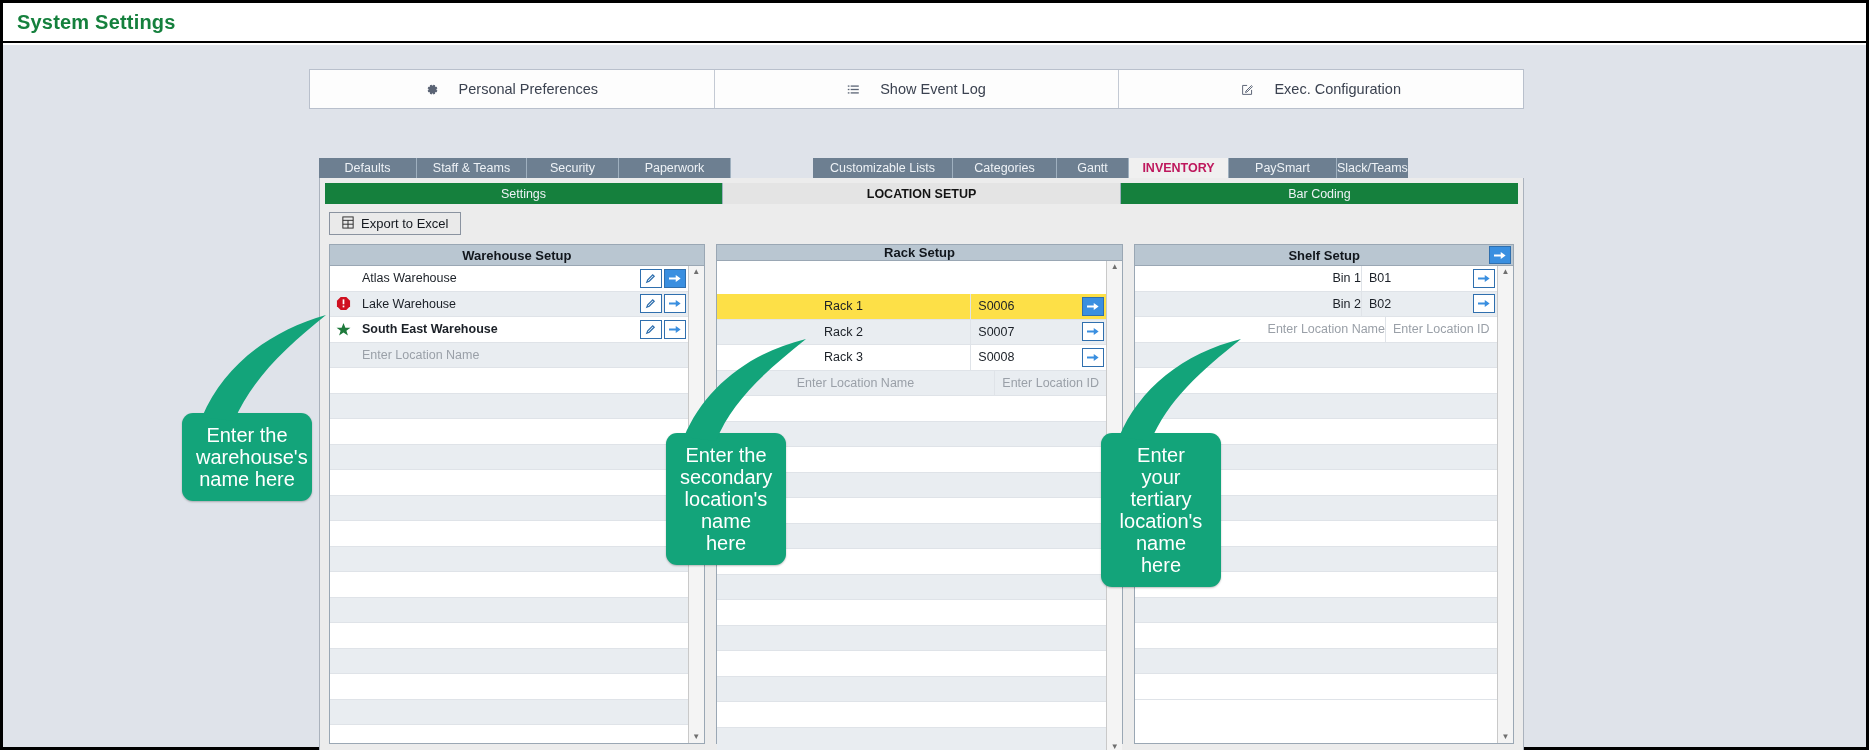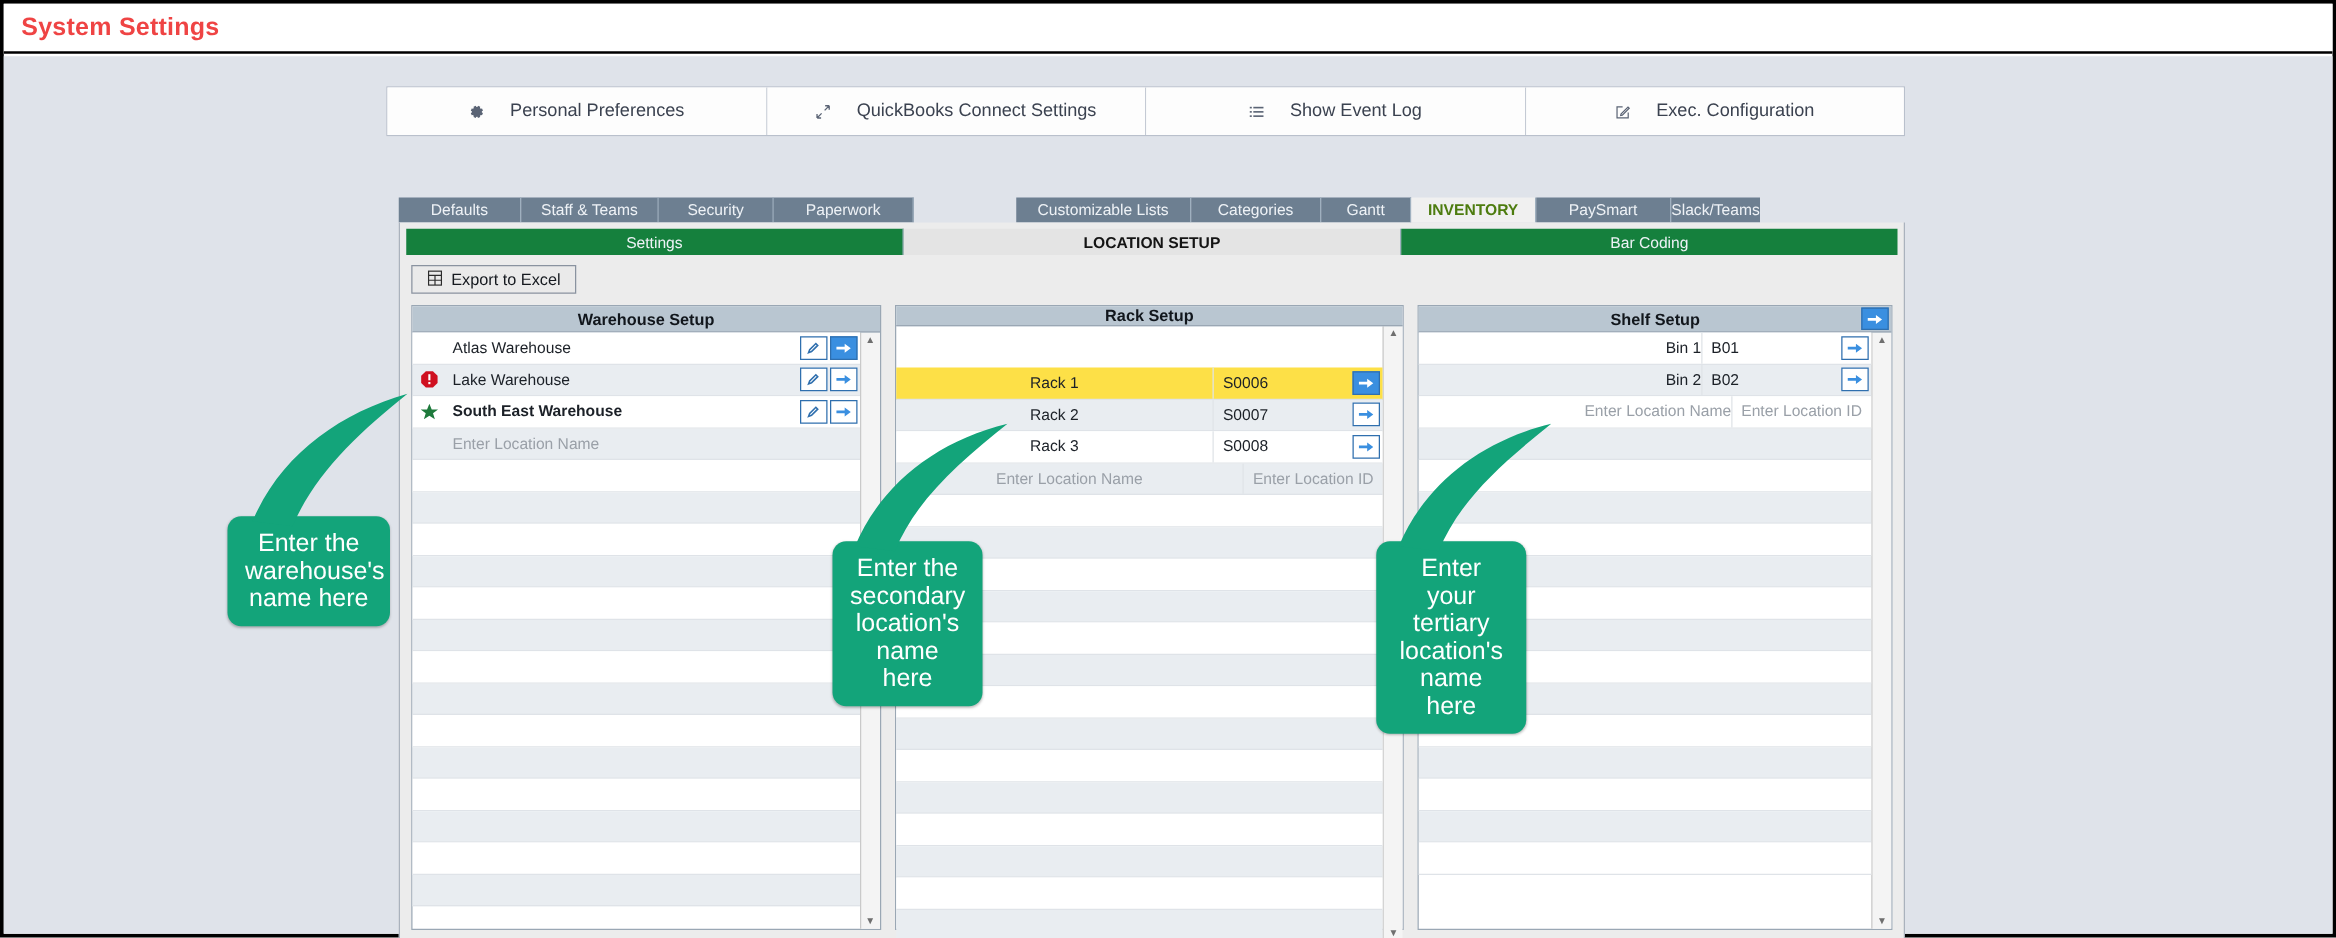--- a/index.html
+++ b/index.html
@@ -12,21 +12,21 @@
   }
   .frame {
     position:absolute; left:0; top:0; width:1869px; height:750px;
     border:3px solid #000; background:#fff;
   }
   
   .header {
     height:40px; background:#fff; border-bottom:2px solid #000;
     display:flex; align-items:center; padding-left:14px;
   }
-  .header .title { font-size:20px; font-weight:bold; color:#ef4444; letter-spacing:.2px;}
+  .header .title { font-size:20px; font-weight:bold; color:#15803d; letter-spacing:.2px;}
 
   
   .workspace {
     position:absolute; left:0; top:42px; right:0; bottom:0;
     background:#dfe3ea;
   }
 
   
   .topbar {
     position:absolute; left:306px; top:24px; width:1215px; height:40px;
@@ -44,21 +44,21 @@
   .tabstrip {
     position:absolute; left:316px; top:113px; width:1205px; height:20px;
     display:flex; align-items:stretch;
   }
   .tab {
     flex:1; background:#6d7f91; color:#eef2f6; font-size:12.5px;
     display:flex; align-items:center; justify-content:center;
     border-right:1px solid #9fb0bf; cursor:pointer; white-space:nowrap;
   }
   .tab:last-child { border-right:none; }
-  .tab.active { background:#f0f0f0; color:#4d7c0f; font-weight:bold; font-size:12.5px; }
+  .tab.active { background:#f0f0f0; color:#be185d; font-weight:bold; font-size:12.5px; }
   .tab.w-defaults { flex:0 0 98px; }
   .tab.w-staff    { flex:0 0 110px; }
   .tab.w-security { flex:0 0 92px; }
   .tab.w-paper    { flex:0 0 112px; }
   .tab.w-email    { flex:0 0 82px;margin-top:36px; }
   .tab.w-clists   { flex:0 0 140px; }
   .tab.w-cats     { flex:0 0 104px; }
   .tab.w-gantt    { flex:0 0 72px; }
   .tab.w-inv      { flex:0 0 100px; }
   .tab.w-pay      { flex:0 0 108px; }
@@ -175,28 +175,20 @@
 
     <div class="topbar">
       <div class="topbtn">
         <span class="ic">
           <svg width="13" height="13" viewBox="0 0 16 16">
               <path fill="currentColor" d="M8 5.2a2.8 2.8 0 100 5.6 2.8 2.8 0 000-5.6zm0 4.3a1.5 1.5 0 110-3 1.5 1.5 0 010 3z"></path>
               <path fill="currentColor" d="M14 9.1l-1.1-.5c.05-.4.05-.8 0-1.2L14 6.9l-.9-2.2-1.2.3a5 5 0 00-.9-.9l.3-1.2L9.1 2l-.5 1.1a5 5 0 00-1.2 0L6.9 2 4.7 2.9l.3 1.2c-.35.25-.65.55-.9.9L2.9 4.7 2 6.9l1.1.5a5 5 0 000 1.2L2 9.1l.9 2.2 1.2-.3c.25.35.55.65.9.9l-.3 1.2 2.2.9.5-1.1c.4.05.8.05 1.2 0l.5 1.1 2.2-.9-.3-1.2c.35-.25.65-.55.9-.9l1.2.3.9-2.2z"></path>
             </svg>
         </span>
         <span>Personal Preferences</span>
-      </div>
-      <div class="topbtn">
-        <span class="ic">
-          <svg width="13" height="13" viewBox="0 0 16 16">
-              <path fill="none" stroke="currentColor" stroke-width="1.3" d="M14 2L9.5 6.5M14 2h-4M14 2v4M2 14l4.5-4.5M2 14h4M2 14v-4"></path>
-            </svg>
-        </span>
-        <span>QuickBooks Connect Settings</span>
       </div>
       <div class="topbtn">
         <span class="ic">
           <svg width="13" height="13" viewBox="0 0 16 16">
               <g fill="currentColor">
                 <rect x="1" y="3" width="2" height="1.6"></rect>
                 <rect x="4.5" y="3" width="10" height="1.6"></rect>
                 <rect x="1" y="7.2" width="2" height="1.6"></rect>
                 <rect x="4.5" y="7.2" width="10" height="1.6"></rect>
                 <rect x="1" y="11.4" width="2" height="1.6"></rect>

